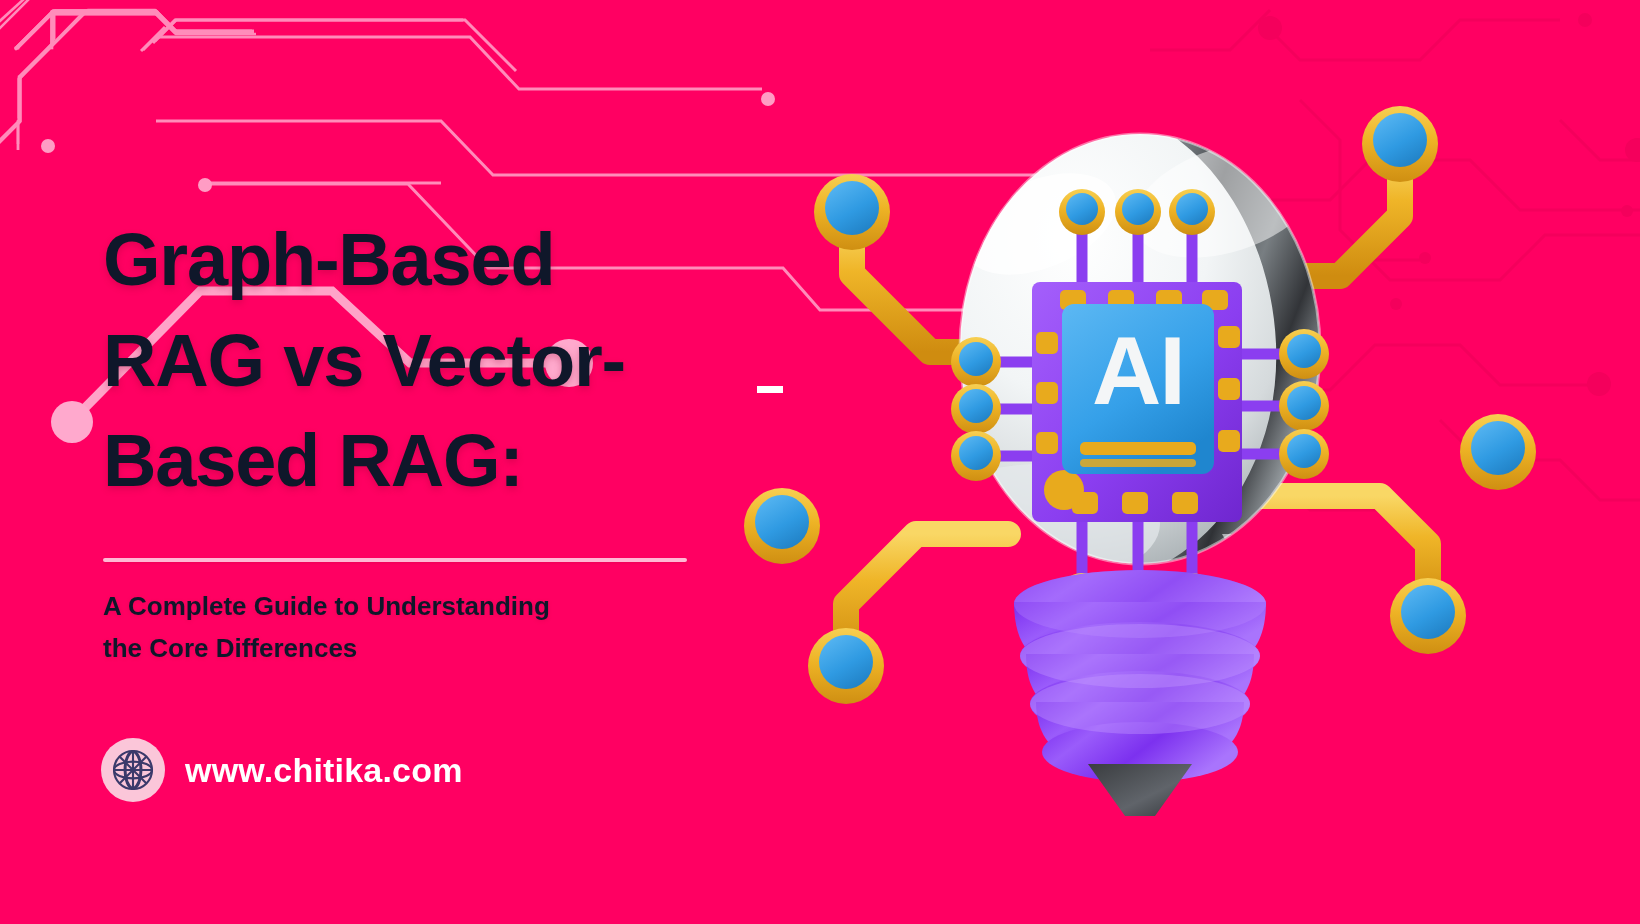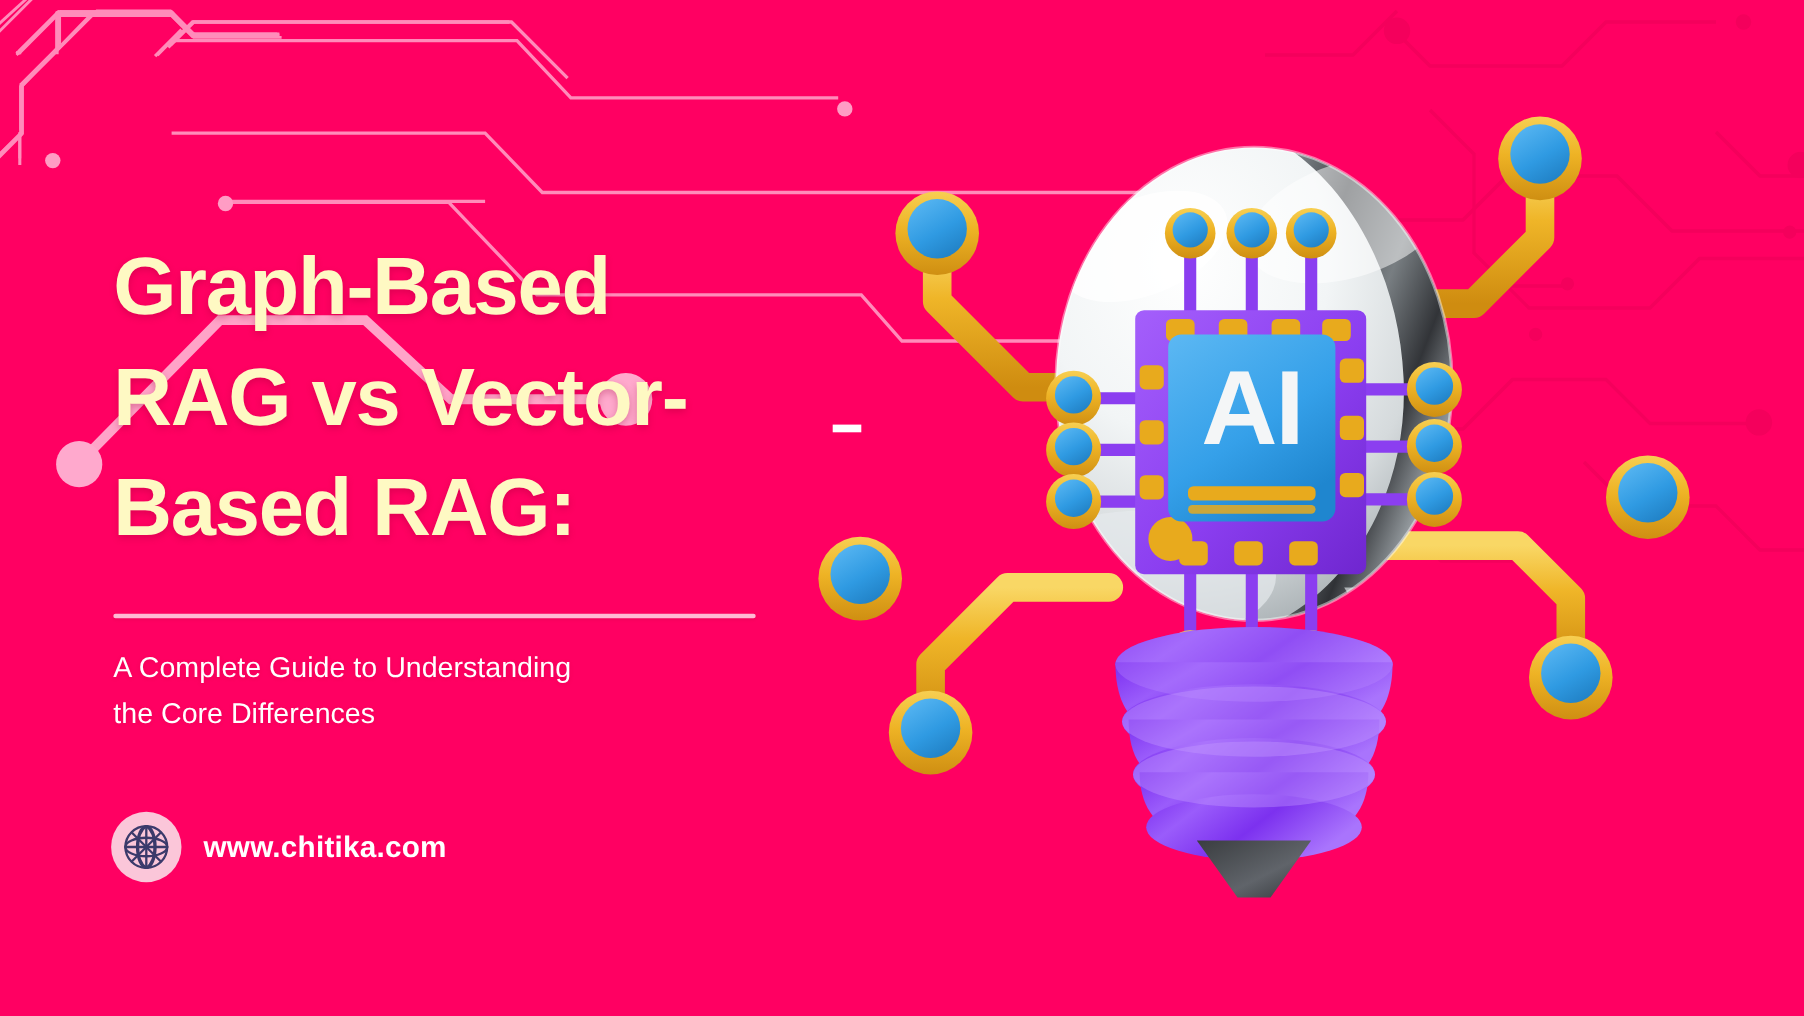--- a/index.html
+++ b/index.html
@@ -14,48 +14,48 @@
   
   .circuit-layer { position:absolute; top:0; left:0; width:100%; height:100%; pointer-events:none; }
   .circuit-tl { z-index:2; }
   .circuit-tr { z-index:1; }
 
   
   .text-col {
     position:absolute; left:103px; top:210px; width:680px; z-index:6;
   }
   .headline {
-    color:#fef9c3;
+    color:#0f172a;
     font-size:74px;
     font-weight:bold;
     line-height:1.36;
     letter-spacing:-1.2px;
     text-shadow:0 3px 7px rgba(150,0,45,.30);
     white-space:pre-line;
   }
   .rule {
     position:absolute; left:103px; top:558px; width:584px; height:4px;
     background:#ffb9d4; border-radius:2px; z-index:6;
     box-shadow:0 1px 3px rgba(150,0,45,.18);
   }
   .subhead {
     position:absolute; left:103px; top:585px; width:600px;
-    color:#ffffff; font-size:26px; line-height:1.62; font-weight:400;
+    color:#0f172a; font-size:26px; line-height:1.62; font-weight:700;
     white-space:pre-line; z-index:6;
     text-shadow:0 1px 4px rgba(150,0,45,.18);
   }
 
   
   .brand { position:absolute; left:101px; top:738px; display:flex; align-items:center; gap:20px; z-index:6; }
   .brand-logo {
     width:64px; height:64px; border-radius:50%;
     background:#fbc6d9; display:flex; align-items:center; justify-content:center;
     flex:0 0 auto;
   }
-  .brand-url { color:#ffffff; font-size:27px; font-weight:bold; letter-spacing:.2px; }
+  .brand-url { color:#ffffff; font-size:34px; font-weight:bold; letter-spacing:.2px; }
 
   
   .bulb-wrap { position:absolute; left:740px; top:104px; width:800px; height:760px; z-index:5; }
   .bulb-wrap svg { display:block; width:100%; height:100%; overflow:visible; }
   .tick-mark { position:absolute; left:757px; top:386px; width:26px; height:7px; background:#ffffff; z-index:7; }
 </style>
 </head>
 <body>
 
 <div id="stage">

